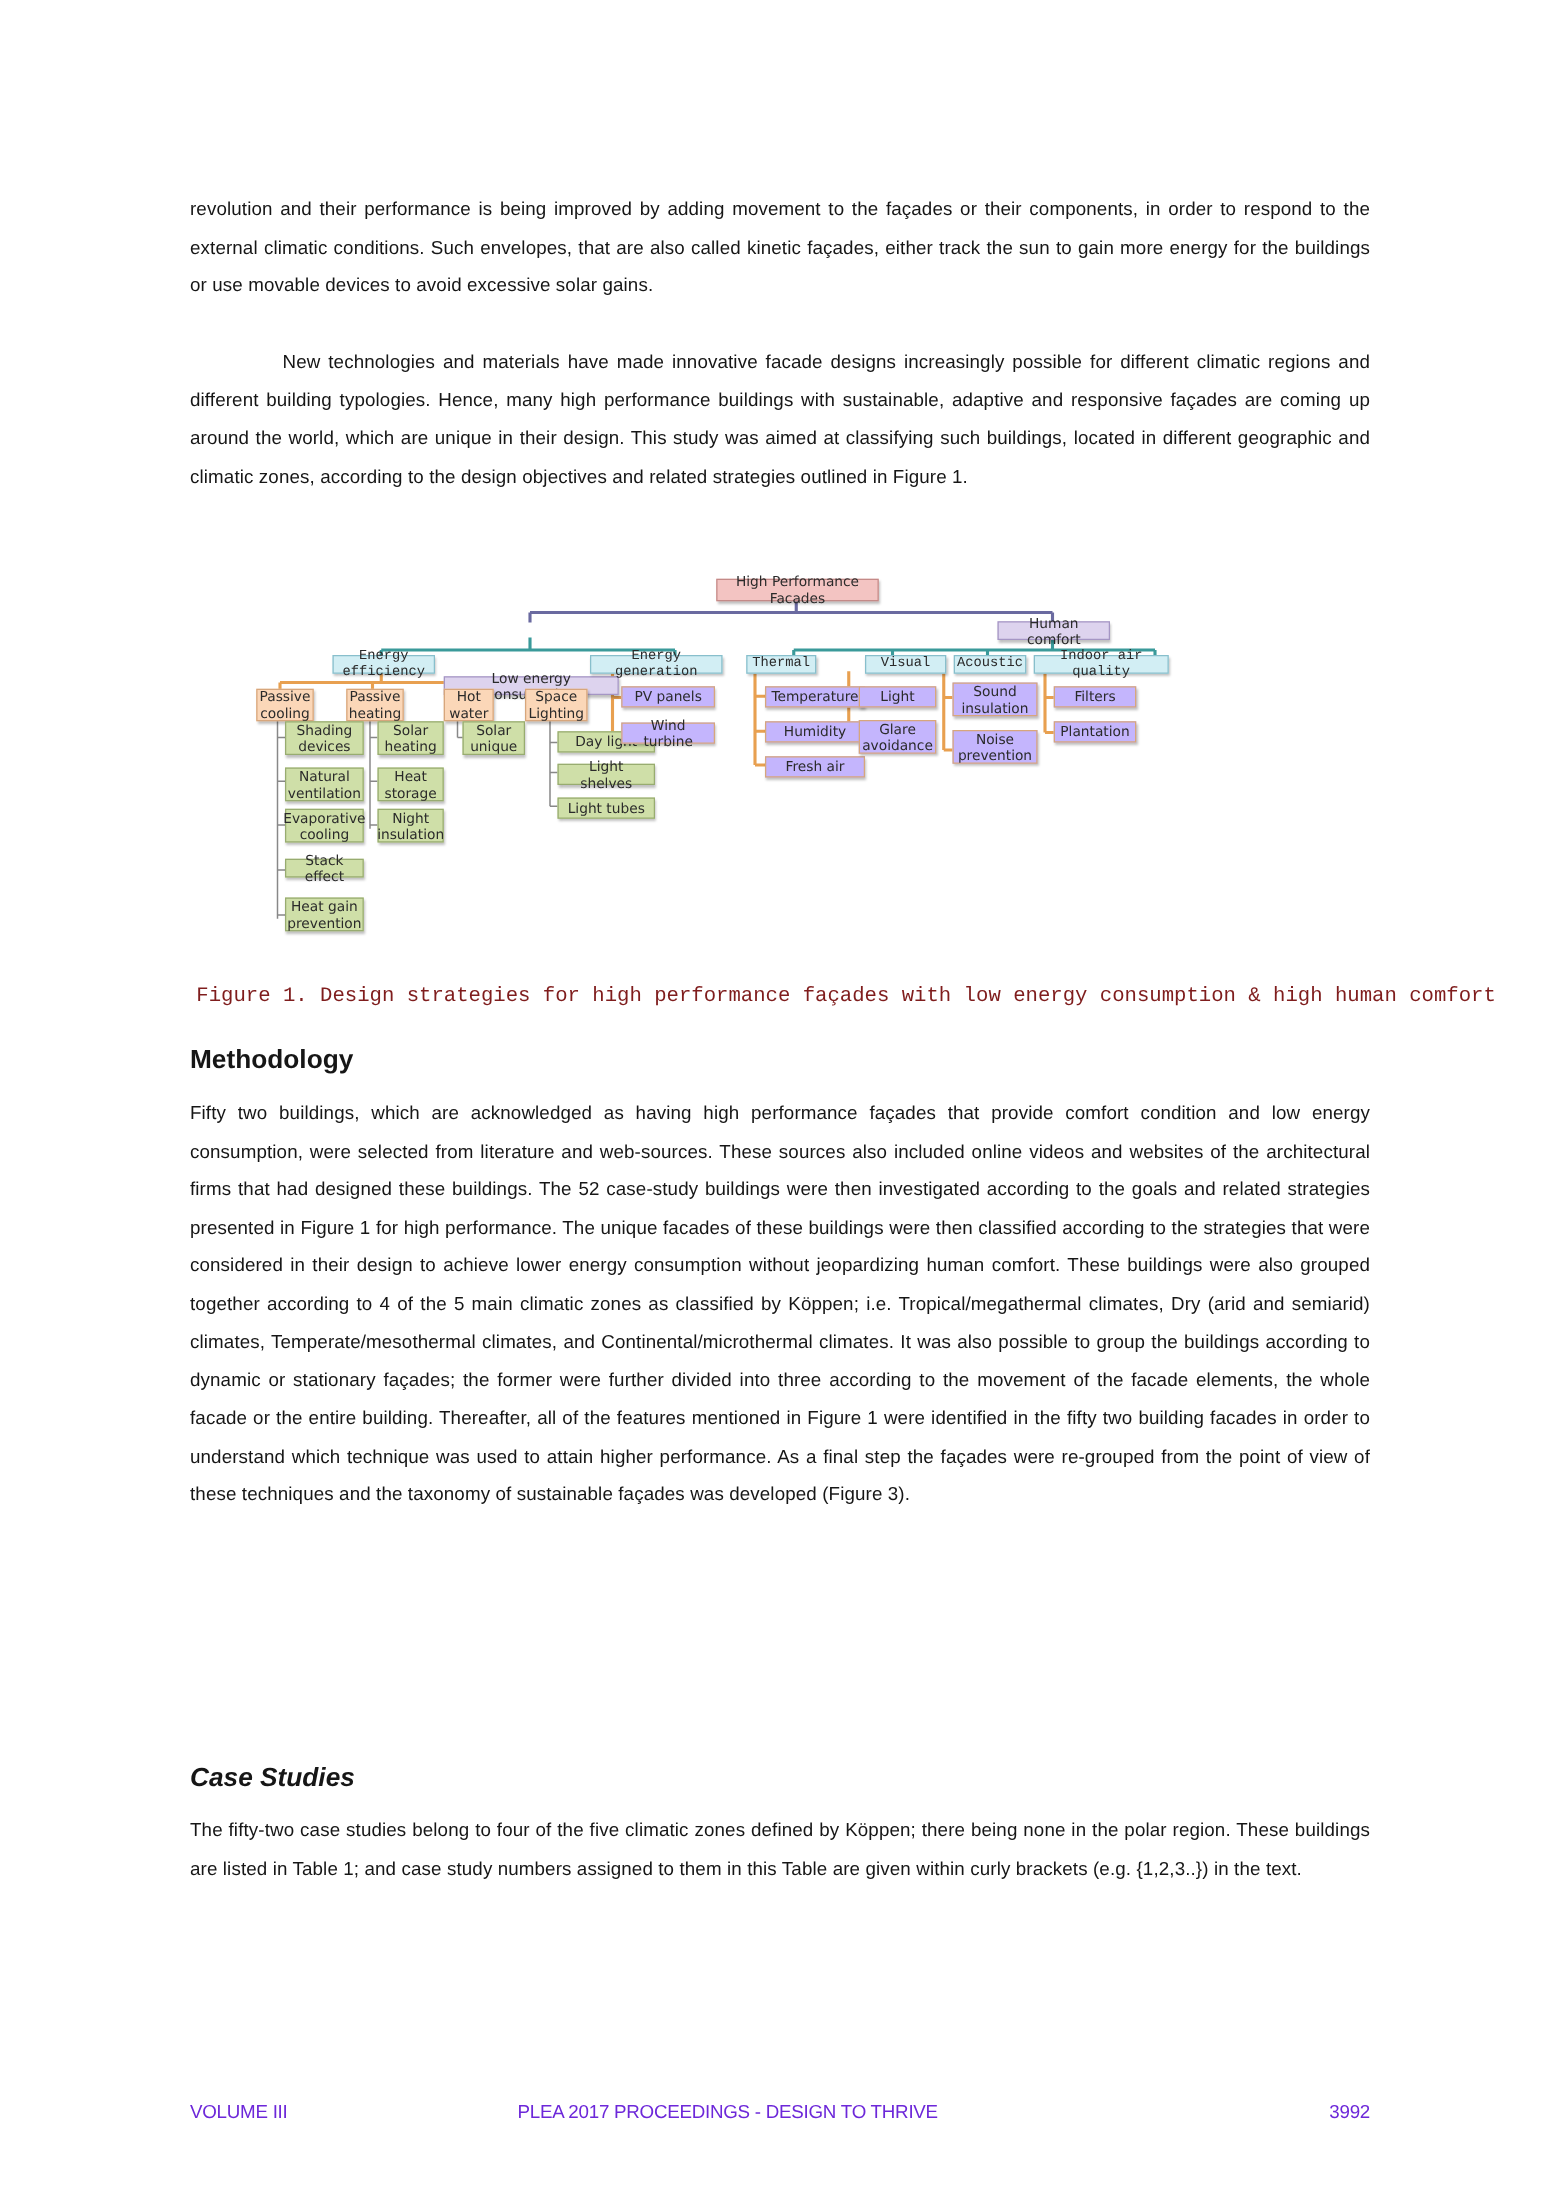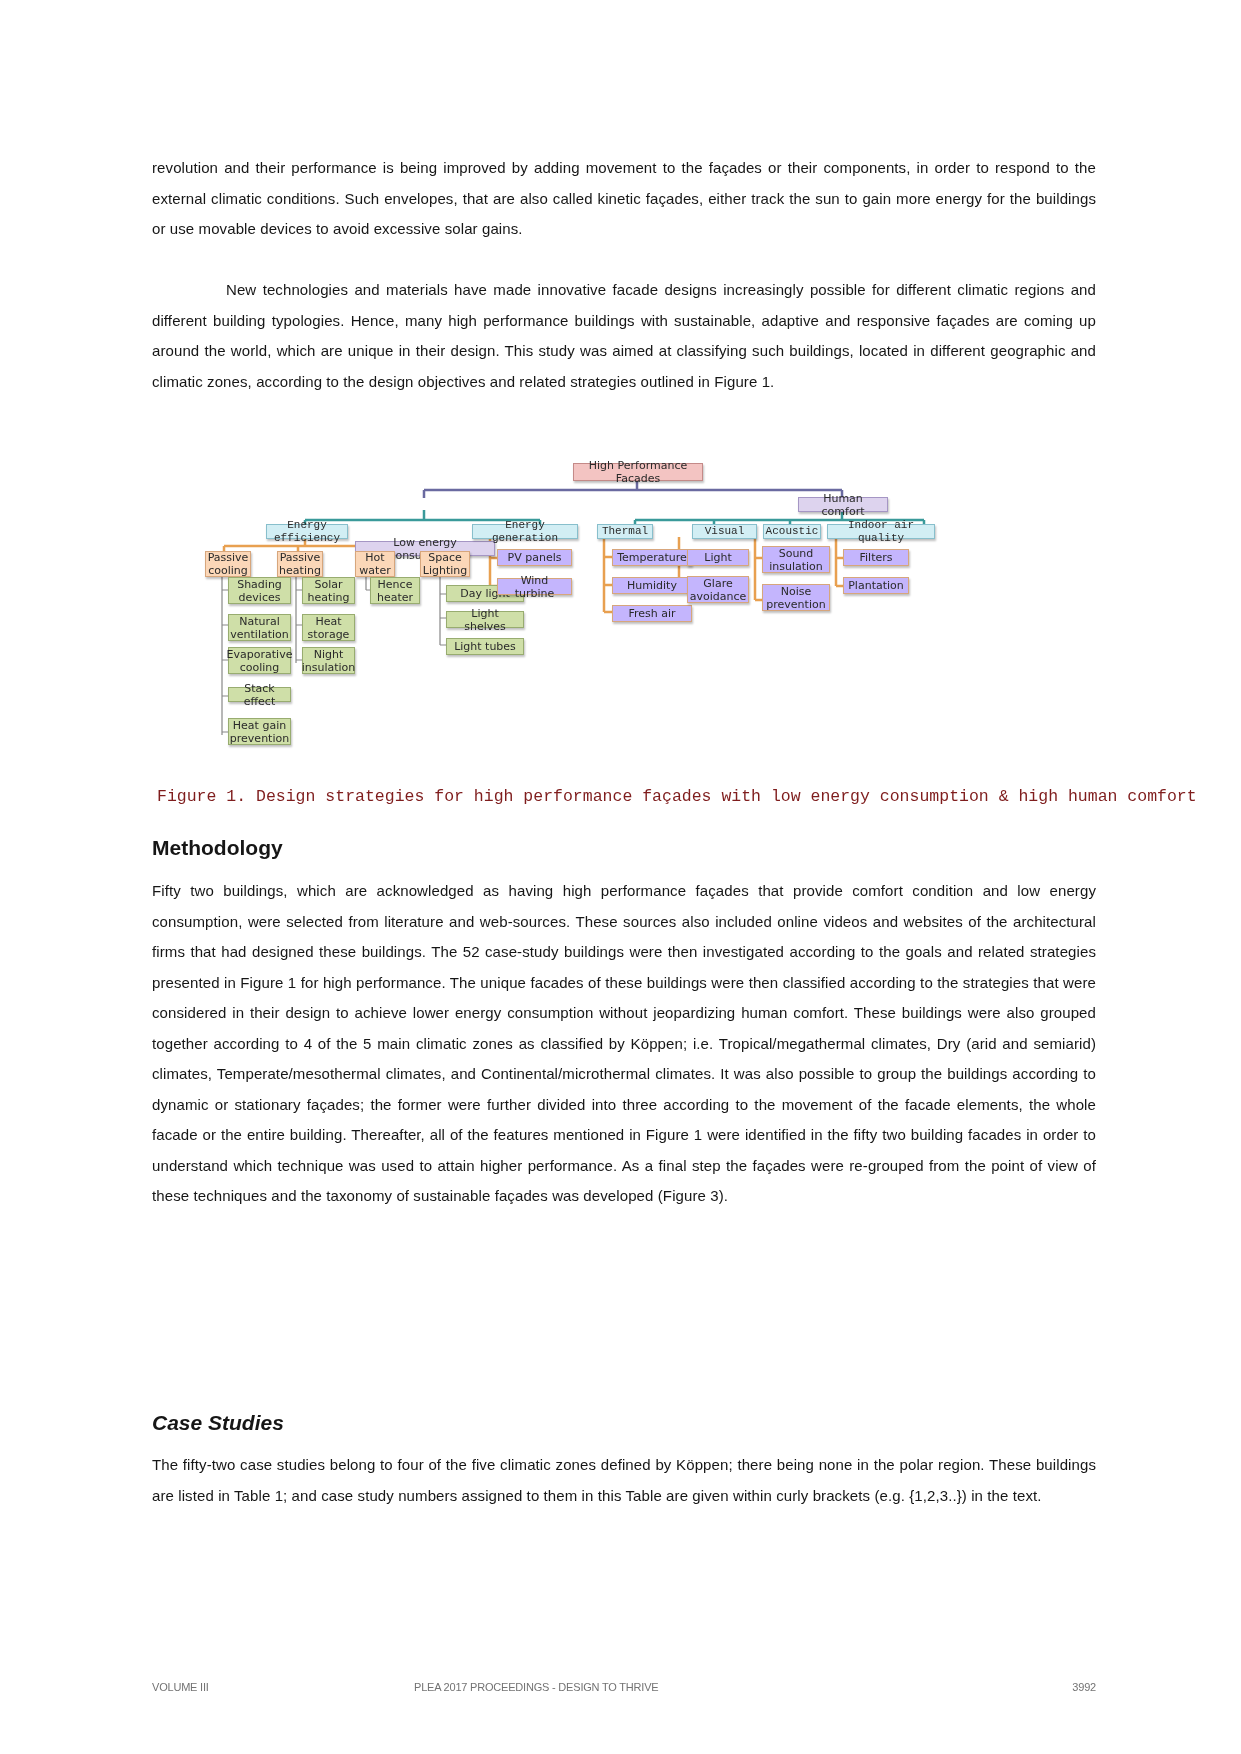--- a/index.html
+++ b/index.html
@@ -15,21 +15,21 @@
   #p2 { top: 275px; }
   .heading { position: absolute; left: 152px; font-family: "Liberation Sans", sans-serif;
     font-weight: bold; font-size: 21px; color: #161616; }
   #methodology { top: 836px; }
   #case-studies { top: 1411px; font-style: italic; }
   #p3 { top: 876px; }
   #p4 { top: 1450px; }
   .caption { position: absolute; left: 157px; top: 787px; width: 940px;
     font-family: Liberation Mono, monospace; font-size: 16.5px; color: #7f1d1d; white-space: nowrap; }
   .footer { position: absolute; top: 1681px; font-family: "Liberation Sans", sans-serif;
-    font-size: 11px; color: #737373; letter-spacing: -0.2px; }
+    font-size: 15px; color: #6d28d9; letter-spacing: -0.2px; }
   #footer-left { left: 152px; }
   #footer-center { left: 414px; }
   #footer-right { right: 145px; }
 
   
   .diagram { position: absolute; left: 210px; top: 460px; width: 820px; height: 320px; }
   .diagram svg { position: absolute; left: 0; top: 0; }
   .node { position: absolute; font-family: "DejaVu Sans", sans-serif; font-size: 11px;
     line-height: 13px; text-align: center; color: #2a2a2a; border: 1px solid #999;
     box-shadow: 1px 2px 2px rgba(0,0,0,0.25); display: flex; align-items: center;
@@ -101,21 +101,21 @@
     <div class="node n-leaf-g" style="left:18px;top:117px;width:63px;height:27px;">Shading devices</div>
     <div class="node n-leaf-g" style="left:18px;top:154px;width:63px;height:27px;">Natural ventilation</div>
     <div class="node n-leaf-g" style="left:18px;top:187px;width:63px;height:27px;">Evaporative cooling</div>
     <div class="node n-leaf-g" style="left:18px;top:227px;width:63px;height:15px;">Stack effect</div>
     <div class="node n-leaf-g" style="left:18px;top:258px;width:63px;height:27px;">Heat gain prevention</div>
 
     <div class="node n-leaf-g" style="left:92px;top:117px;width:53px;height:27px;">Solar heating</div>
     <div class="node n-leaf-g" style="left:92px;top:154px;width:53px;height:27px;">Heat storage</div>
     <div class="node n-leaf-g" style="left:92px;top:187px;width:53px;height:27px;">Night insulation</div>
 
-    <div class="node n-leaf-g" style="left:160px;top:117px;width:50px;height:27px;">Hence heater</div>
+    <div class="node n-leaf-g" style="left:160px;top:117px;width:50px;height:27px;">Solar unique</div>
 
     <div class="node n-leaf-g" style="left:236px;top:125px;width:78px;height:17px;">Day light</div>
     <div class="node n-leaf-g" style="left:236px;top:151px;width:78px;height:17px;">Light shelves</div>
     <div class="node n-leaf-g" style="left:236px;top:178px;width:78px;height:17px;">Light tubes</div>
 
     <div class="node n-leaf-o" style="left:287px;top:89px;width:75px;height:17px;">PV panels</div>
     <div class="node n-leaf-o" style="left:287px;top:118px;width:75px;height:17px;">Wind turbine</div>
 
     <div class="node n-leaf-o" style="left:402px;top:89px;width:80px;height:17px;">Temperature</div>
     <div class="node n-leaf-o" style="left:402px;top:117px;width:80px;height:17px;">Humidity</div>

